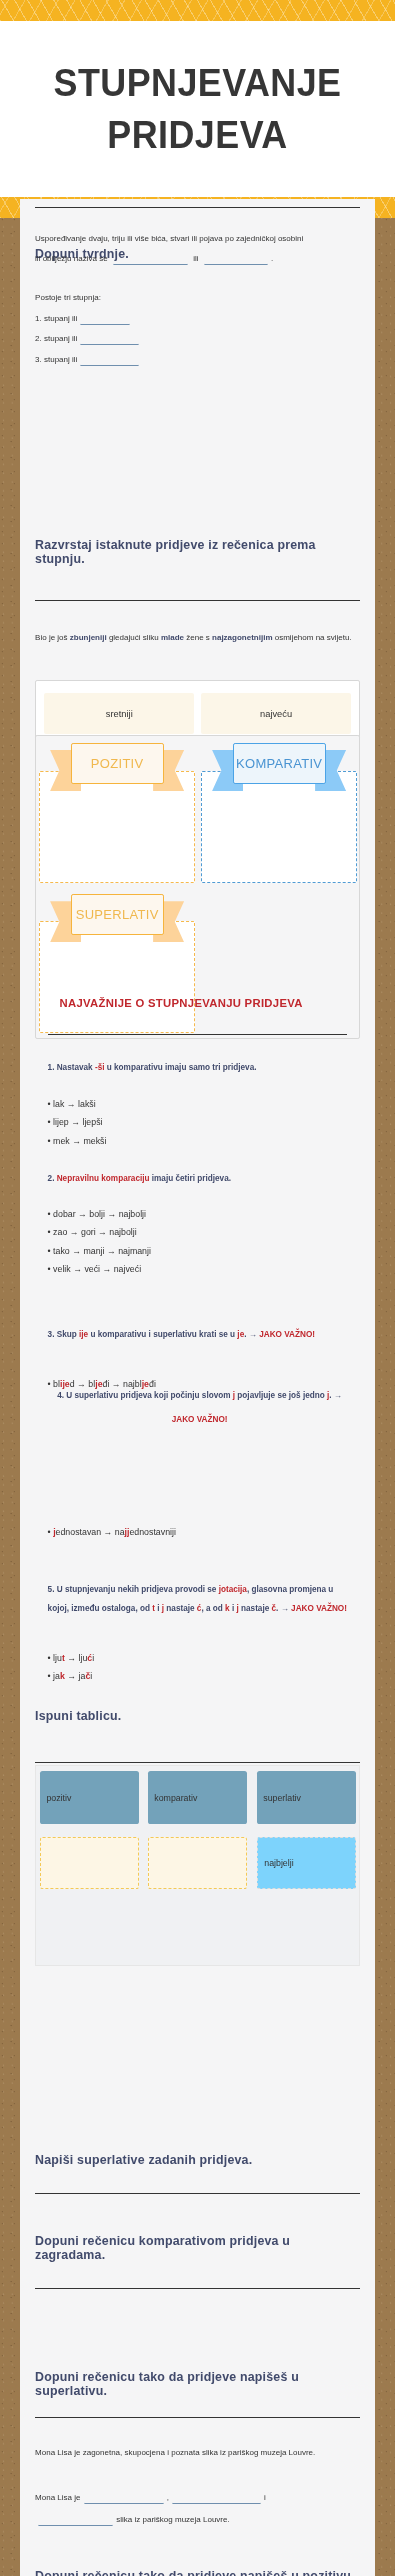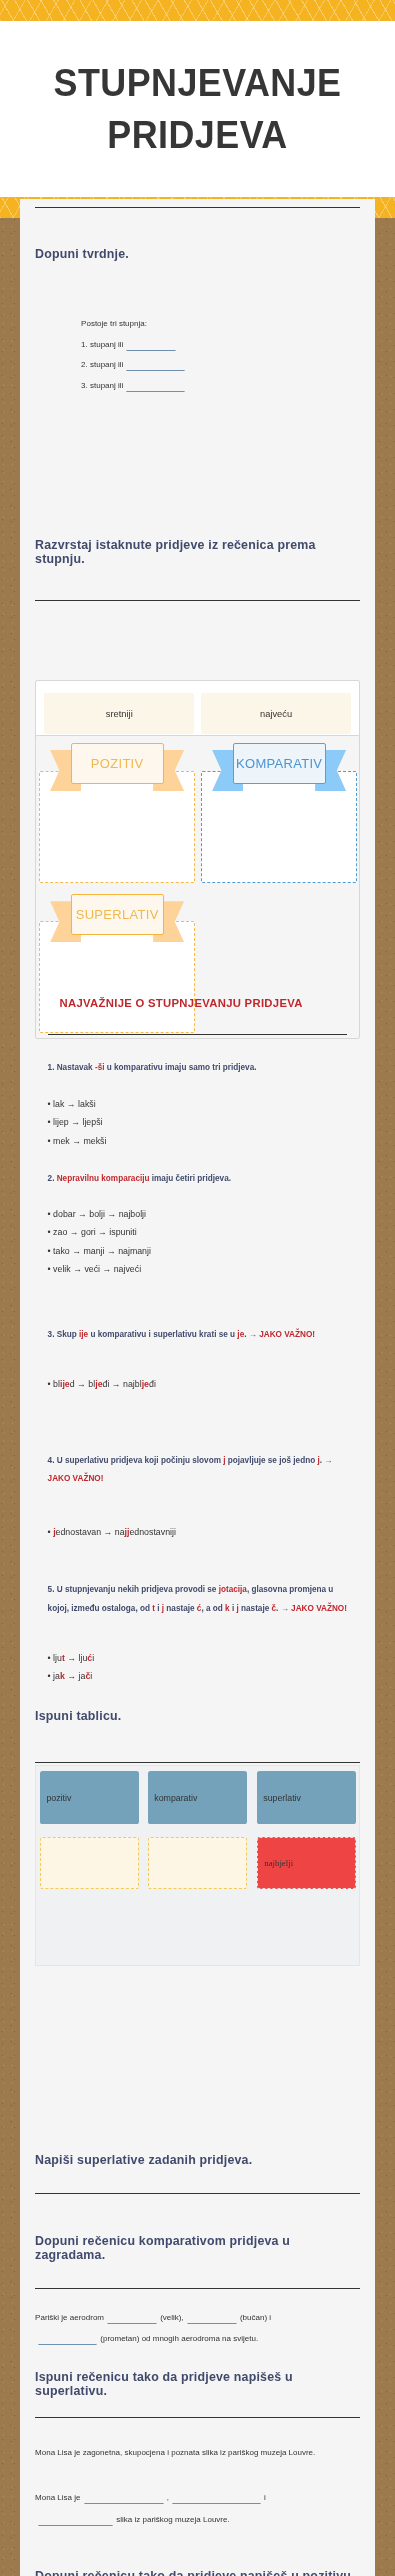--- a/index.html
+++ b/index.html
@@ -91,49 +91,61 @@
   }
   .rule-txt { font-family: "Liberation Sans", sans-serif; font-size: 8.2px; line-height: 13.4px; font-weight: 700; color: #414a6b; }
   .bullet { font-family: "Liberation Sans", sans-serif; font-size: 8.8px; color: #333; line-height: 10.3px; }
   .tbl-cell {
     position: absolute; width: 99px; height: 53px; border-radius: 2.6px;
     font-family: "Liberation Sans", sans-serif; font-size: 8.8px; color: #333;
     display: flex; align-items: center; padding-left: 6.2px;
   }
   .th { background: #73a2ba; }
   .td-empty { background: #fdf6e5; border: 0.8px dashed #f4c957; }
-  .td-given { background: #ef4444; border: 0.8px dashed #dedede; font-family: Liberation Serif, serif; }
+  .td-given { background: #7dd3fc; border: 0.8px dashed #dedede; }
   .tbl-wrap { position: absolute; background: #f0f1f3; border: 0.5px solid #e6e6e6; }
 </style>
 </head>
 <body>
 
 <div class="yellow-band band-top"></div>
 <div class="title-card">
   <h1>
     <div>STUPNJEVANJE</div>
     <div>PRIDJEVA</div>
   </h1>
 </div>
 <div class="yellow-band band-mid"></div>
 
 <div class="sheet">
 
   <div class="abs h2" style="left:15.5px;top:48px;">Dopuni tvrdnje.</div>
 
   <div class="rule" style="left:15.5px;top:7.7px;width:325px;"></div>
-  <div class="abs txt" style="left:15.5px;top:118px;margin-left:46px;">
+  <div class="abs txt" style="left:15.5px;top:33px;width:325px;">
+    <div>Uspoređivanje dvaju, triju ili više bića, stvari ili pojava po zajedničkoj osobini</div>
+    <div style="margin-top:6.2px;">
+      <span>ili obilježju naziva se</span>
+      <span class="blank" style="width:75px;"></span>
+      <span>ili</span>
+      <span class="blank" style="width:64px;"></span><span>.</span>
+    </div>
+  </div>
+  <div class="abs txt" style="left:15.5px;top:92px;">
     <div>Postoje tri stupnja:</div>
     <div style="margin-top:7.2px;"><span>1. stupanj ili</span><span class="blank" style="width:50px;"></span></div>
     <div style="margin-top:7.2px;"><span>2. stupanj ili</span><span class="blank" style="width:59px;"></span></div>
     <div style="margin-top:7.2px;"><span>3. stupanj ili</span><span class="blank" style="width:59px;"></span></div>
   </div>
 
   <div class="abs h2" style="left:15.5px;top:339px;width:309px;">Razvrstaj istaknute pridjeve iz rečenica prema stupnju.</div>
   <div class="rule" style="left:15.5px;top:401px;width:325px;"></div>
+  <div class="abs txt" style="left:15.5px;top:430px;width:325px;line-height:18.5px;">
+    <span>Bio je još </span><b class="kw">zbunjeniji</b><span> gledajući sliku </span><b class="kw">mlade</b><span> žene s </span><b class="kw">najzagonetnijim</b><span> osmijehom na svijetu.</span>
+  </div>
   <div class="abs txt" style="left:15.5px;top:503px;width:330px;line-height:18.5px;">
     <span>Dječak bi bio </span><b class="kw">sretniji</b><span> da može ispuniti svoju </span><b class="kw">najveću</b><span> želju i postati </span><b class="kw">poznati</b><span> biciklist.</span>
   </div>
 
   <div class="box-card" style="left:15.5px;top:481px;width:325px;height:171px;transform:translateY(0);">
     <div class="chip" style="left:8.2px;top:12.4px;">sretniji</div>
     <div class="chip" style="left:165px;top:12.4px;">najveću</div>
     <div class="chip" style="left:8.2px;top:62px;">mlade</div>
     <div class="chip" style="left:165px;top:62px;">najzagonetnijim</div>
     <div class="chip" style="left:8.2px;top:111px;">poznati</div>
@@ -171,33 +183,33 @@
     <div>• lak → lakši</div>
     <div style="margin-top:8.2px;">• lijep → ljepši</div>
     <div style="margin-top:8.2px;">• mek → mekši</div>
   </div>
 
   <div class="abs rule-txt" style="left:28px;top:973px;">
     <span>2. </span><span class="red">Nepravilnu komparaciju</span><span> imaju četiri pridjeva.</span>
   </div>
   <div class="abs bullet" style="left:28px;top:1010px;">
     <div>• dobar → bolji → najbolji</div>
-    <div style="margin-top:8.2px;">• zao → gori → ispuniti</div>
+    <div style="margin-top:8.2px;">• zao → gori → najbolji</div>
     <div style="margin-top:8.2px;">• tako → manji → najmanji</div>
     <div style="margin-top:8.2px;">• velik → veći → najveći</div>
   </div>
 
   <div class="abs rule-txt" style="left:28px;top:1126px;width:289px;line-height:19px;">
     <span>3. Skup </span><span class="red">ije</span><span> u komparativu i superlativu krati se u </span><span class="red">je</span><span>. → </span><span class="red">JAKO VAŽNO!</span>
   </div>
   <div class="abs bullet" style="left:28px;top:1180px;">
     <span>• bl</span><b class="red">ije</b><span>d → bl</span><b class="red">je</b><span>đi → najbl</span><b class="red">je</b><span>đi</span>
   </div>
 
-  <div class="abs rule-txt" style="left:28px;top:1253px;width:304px;line-height:18px;">
+  <div class="abs rule-txt" style="left:28px;top:1185px;width:304px;line-height:24px;text-align:center;">
     <span>4. U superlativu pridjeva koji počinju slovom </span><span class="red">j</span><span> pojavljuje se još jedno </span><span class="red">j</span><span>. → </span><span class="red">JAKO VAŽNO!</span>
   </div>
   <div class="abs bullet" style="left:28px;top:1328px;">
     <span>• </span><b class="red">j</b><span>ednostavan → na</span><b class="red">jj</b><span>ednostavniji</span>
   </div>
 
   <div class="abs rule-txt" style="left:28px;top:1381px;width:304px;line-height:19px;">
     <span>5. U stupnjevanju nekih pridjeva provodi se </span><span class="red">jotacija</span><span>, glasovna promjena u kojoj, između ostaloga,  od </span><span class="red">t</span><span> i </span><span class="red">j</span><span> nastaje </span><span class="red">ć</span><span>, a od </span><span class="red">k</span><span> i </span><span class="red">j</span><span> nastaje </span><span class="red">č</span><span>. → </span><span class="red">JAKO VAŽNO!</span>
   </div>
 
@@ -228,25 +240,22 @@
     <div style="margin-top:16px;"><span>jadan -</span><span class="blank" style="width:59px;"></span></div>
     <div style="margin-top:16px;"><span>jak -</span><span class="blank" style="width:50px;"></span></div>
     <div style="margin-top:16px;"><span>jednostavan -</span><span class="blank" style="width:89px;"></span></div>
   </div>
 </div>
 
 <div class="sheet" style="top:2205px;height:1713px;background:#f5f5f6;">
 
   <div class="abs h2" style="left:15.5px;top:29px;width:289px;">Dopuni rečenicu komparativom pridjeva u zagradama.</div>
   <div class="rule" style="left:15.5px;top:83px;width:325px;"></div>
-  <div class="abs txt" style="left:15.5px;top:103px;width:289px;line-height:20.6px;">
-    <span>Pariški je aerodrom</span><span class="blank" style="width:50px;"></span><span>(velik),</span><span class="blank" style="width:50px;"></span><span>(bučan) i</span><br><span class="blank" style="width:59px;"></span><span>(prometan) od mnogih aerodroma na svijetu.</span>
-  </div>
-
-  <div class="abs h2" style="left:15.5px;top:165px;width:268px;">Ispuni rečenicu tako da pridjeve napišeš u superlativu.</div>
+
+  <div class="abs h2" style="left:15.5px;top:165px;width:268px;">Dopuni rečenicu tako da pridjeve napišeš u superlativu.</div>
   <div class="rule" style="left:15.5px;top:212px;width:325px;"></div>
   <div class="abs txt" style="left:15.5px;top:238px;width:319px;line-height:20.6px;">Mona Lisa je zagonetna, skupocjena i poznata slika iz pariškog muzeja Louvre.</div>
   <div class="abs txt" style="left:15.5px;top:282px;width:319px;line-height:21.6px;">
     <span>Mona Lisa je</span><span class="blank" style="width:80px;"></span><span>,</span><span class="blank" style="width:89px;"></span><span>i</span><br><span class="blank" style="width:75px;"></span><span>slika iz pariškog muzeja Louvre.</span>
   </div>
 
   <div class="abs h2" style="left:15.5px;top:364px;width:330px;">Dopuni rečenicu tako da pridjeve napišeš u pozitivu.</div>
 
 </div>
 

